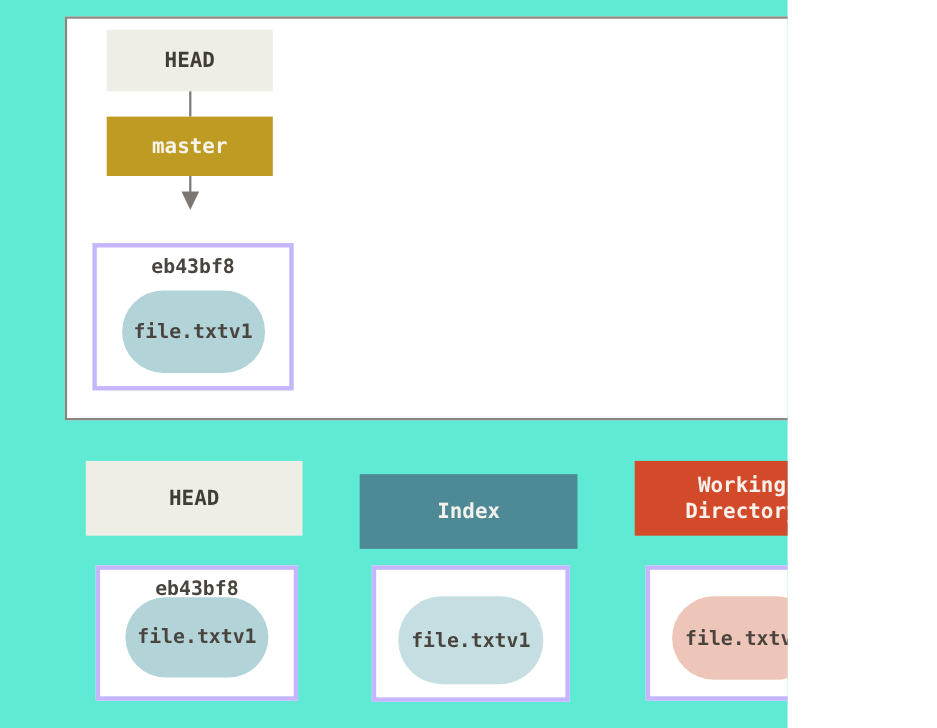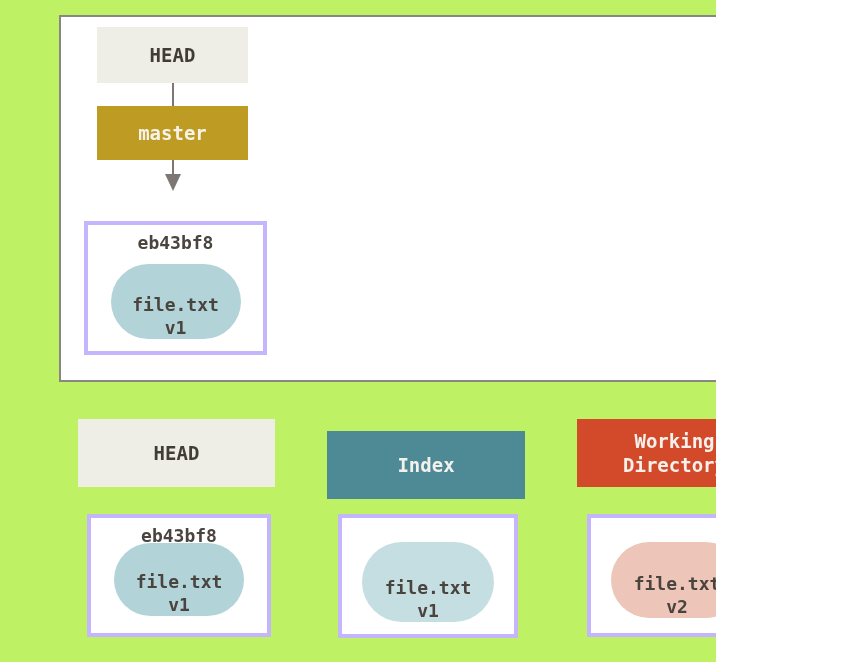--- a/index.html
+++ b/index.html
@@ -4,21 +4,21 @@
 <style>
   html, body {
     margin: 0;
     padding: 0;
     background: #ffffff;
   }
   #canvas {
     position: relative;
     width: 716px;
     height: 662px;
-    background: #bef264;
+    background: #5eead4;
     font-family: "DejaVu Sans Mono", "Liberation Mono", monospace;
     overflow: hidden;
   }
   .abs { position: absolute; font-weight: bold; }
 
   
   .repo-box {
     left: 59px; top: 15px;
     width: 727px; height: 363px;
     border: 2px solid #8b8680;
@@ -78,23 +78,23 @@
     text-align: center;
     font-size: 18px;
     color: #4a443e;
   }
   .pill {
     position: absolute;
     left: 50%;
     transform: translateX(-50%);
     border-radius: 40px;
     display: flex;
-    flex-direction: column;
+    flex-direction: row;
     align-items: center;
-    justify-content: flex-end;
+    justify-content: center;
     font-size: 18px;
     line-height: 23px;
     color: #4a443e;
     text-align: center;
   }
   .pill.blue  { background: #b2d3d8; }
   .pill.blue2 { background: #c5dee1; }
   .pill.pink  { background: #eec5b9; }
 
   .pill-commit-top { top: 39px; width: 130px; height: 75px; }

